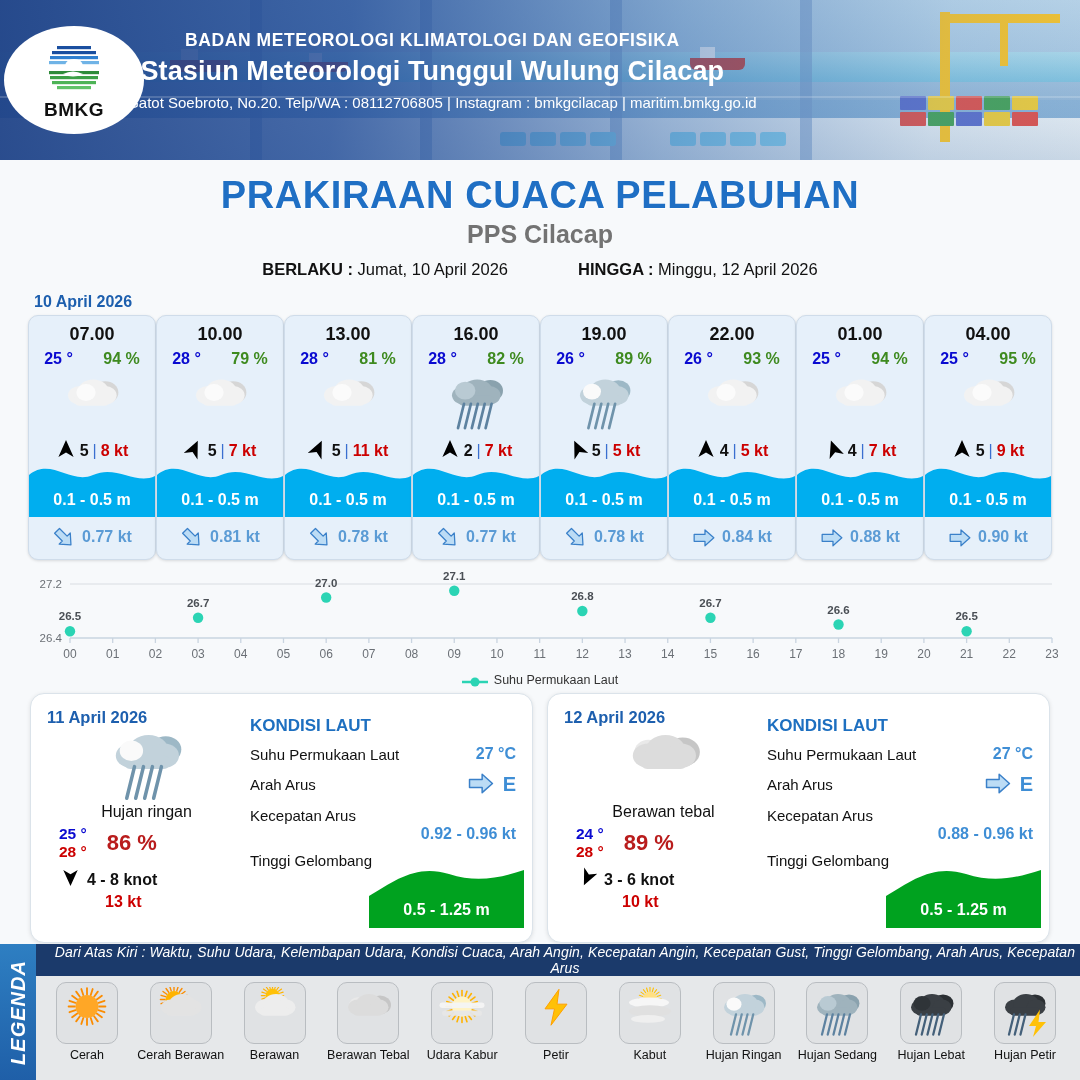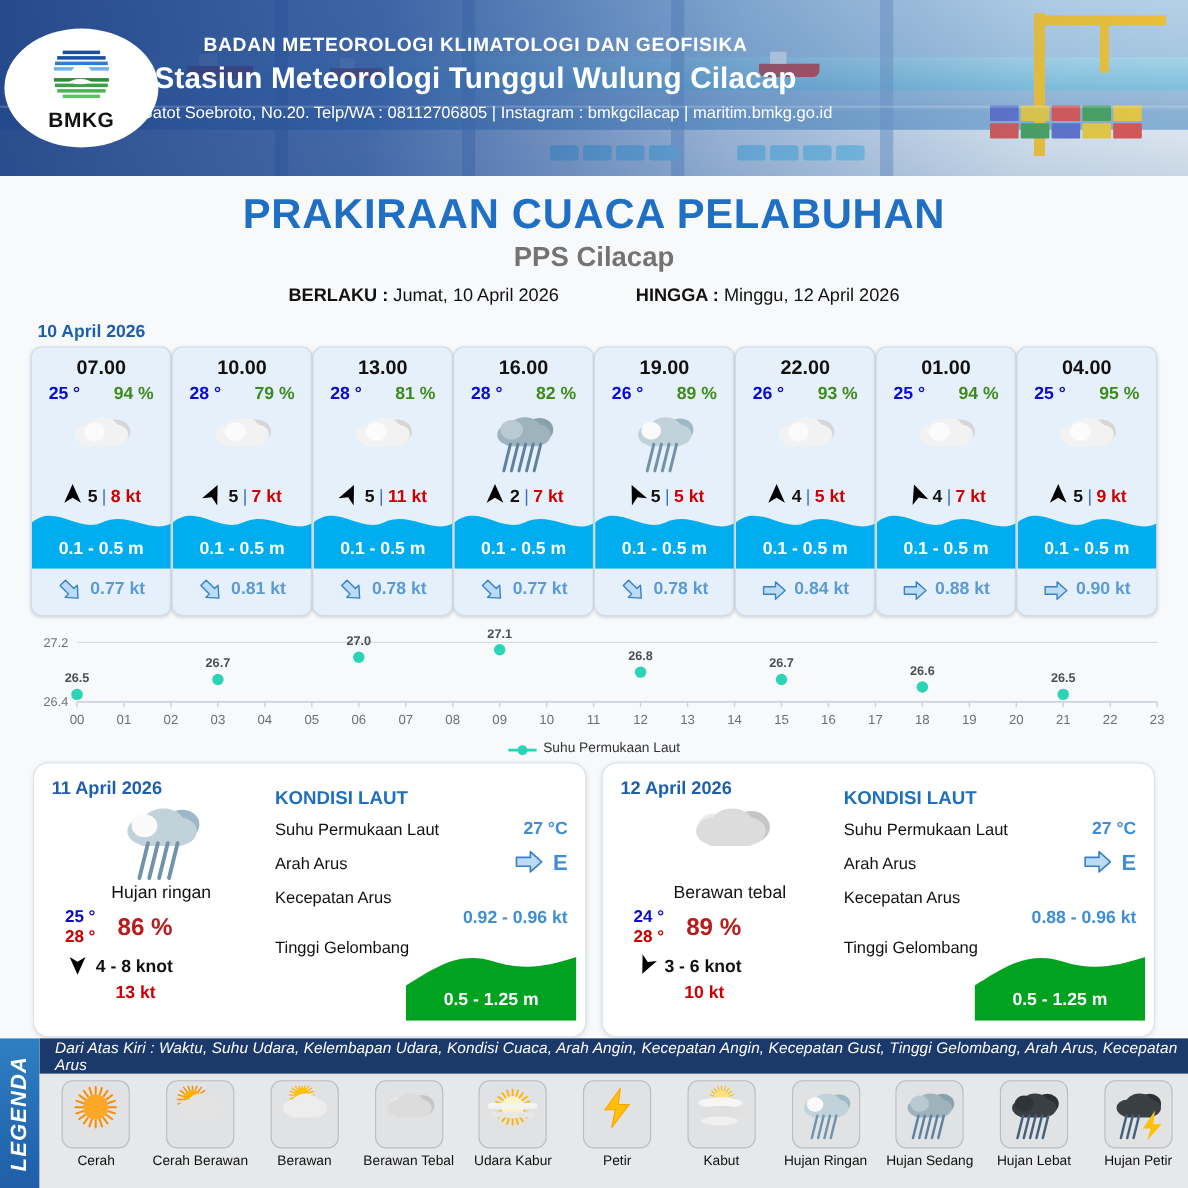--- a/index.html
+++ b/index.html
@@ -163,23 +163,23 @@
     display:flex; align-items:center; justify-content:center;
   }
   .legenda-tab span {
     transform:rotate(-90deg); white-space:nowrap;
     color:#fff; font-size:20px; font-weight:bold; font-style:italic; letter-spacing:1px;
   }
   .legenda-body { flex:1; background:#e6e8ea; position:relative; }
   .legenda-strip {
     height:32px; background:#1b3a6b; color:#fff;
     display:flex; align-items:center; padding-left:14px;
-    font-size:14px; font-style:italic; letter-spacing:0.1px;
-  }
-  .legenda-icons { display:flex; padding:6px 0 0 6px; gap:4px; }
+    font-size:14px; font-style:italic; letter-spacing:0.1px;text-align:center;
+  }
+  .legenda-icons { display:flex; padding:6px 10px 0 6px; gap:4px; }
   .leg-item { flex:1; display:flex; flex-direction:column; align-items:center; }
   .leg-box {
     width:62px; height:62px; background:#e0e2e4;
     border:1px solid #b9bdc1; border-radius:10px;
     display:flex; align-items:center; justify-content:center;
   }
   .leg-lbl { font-size:12.5px; color:#111; margin-top:4px; text-align:center; }
 </style>
 </head>
 <body>

